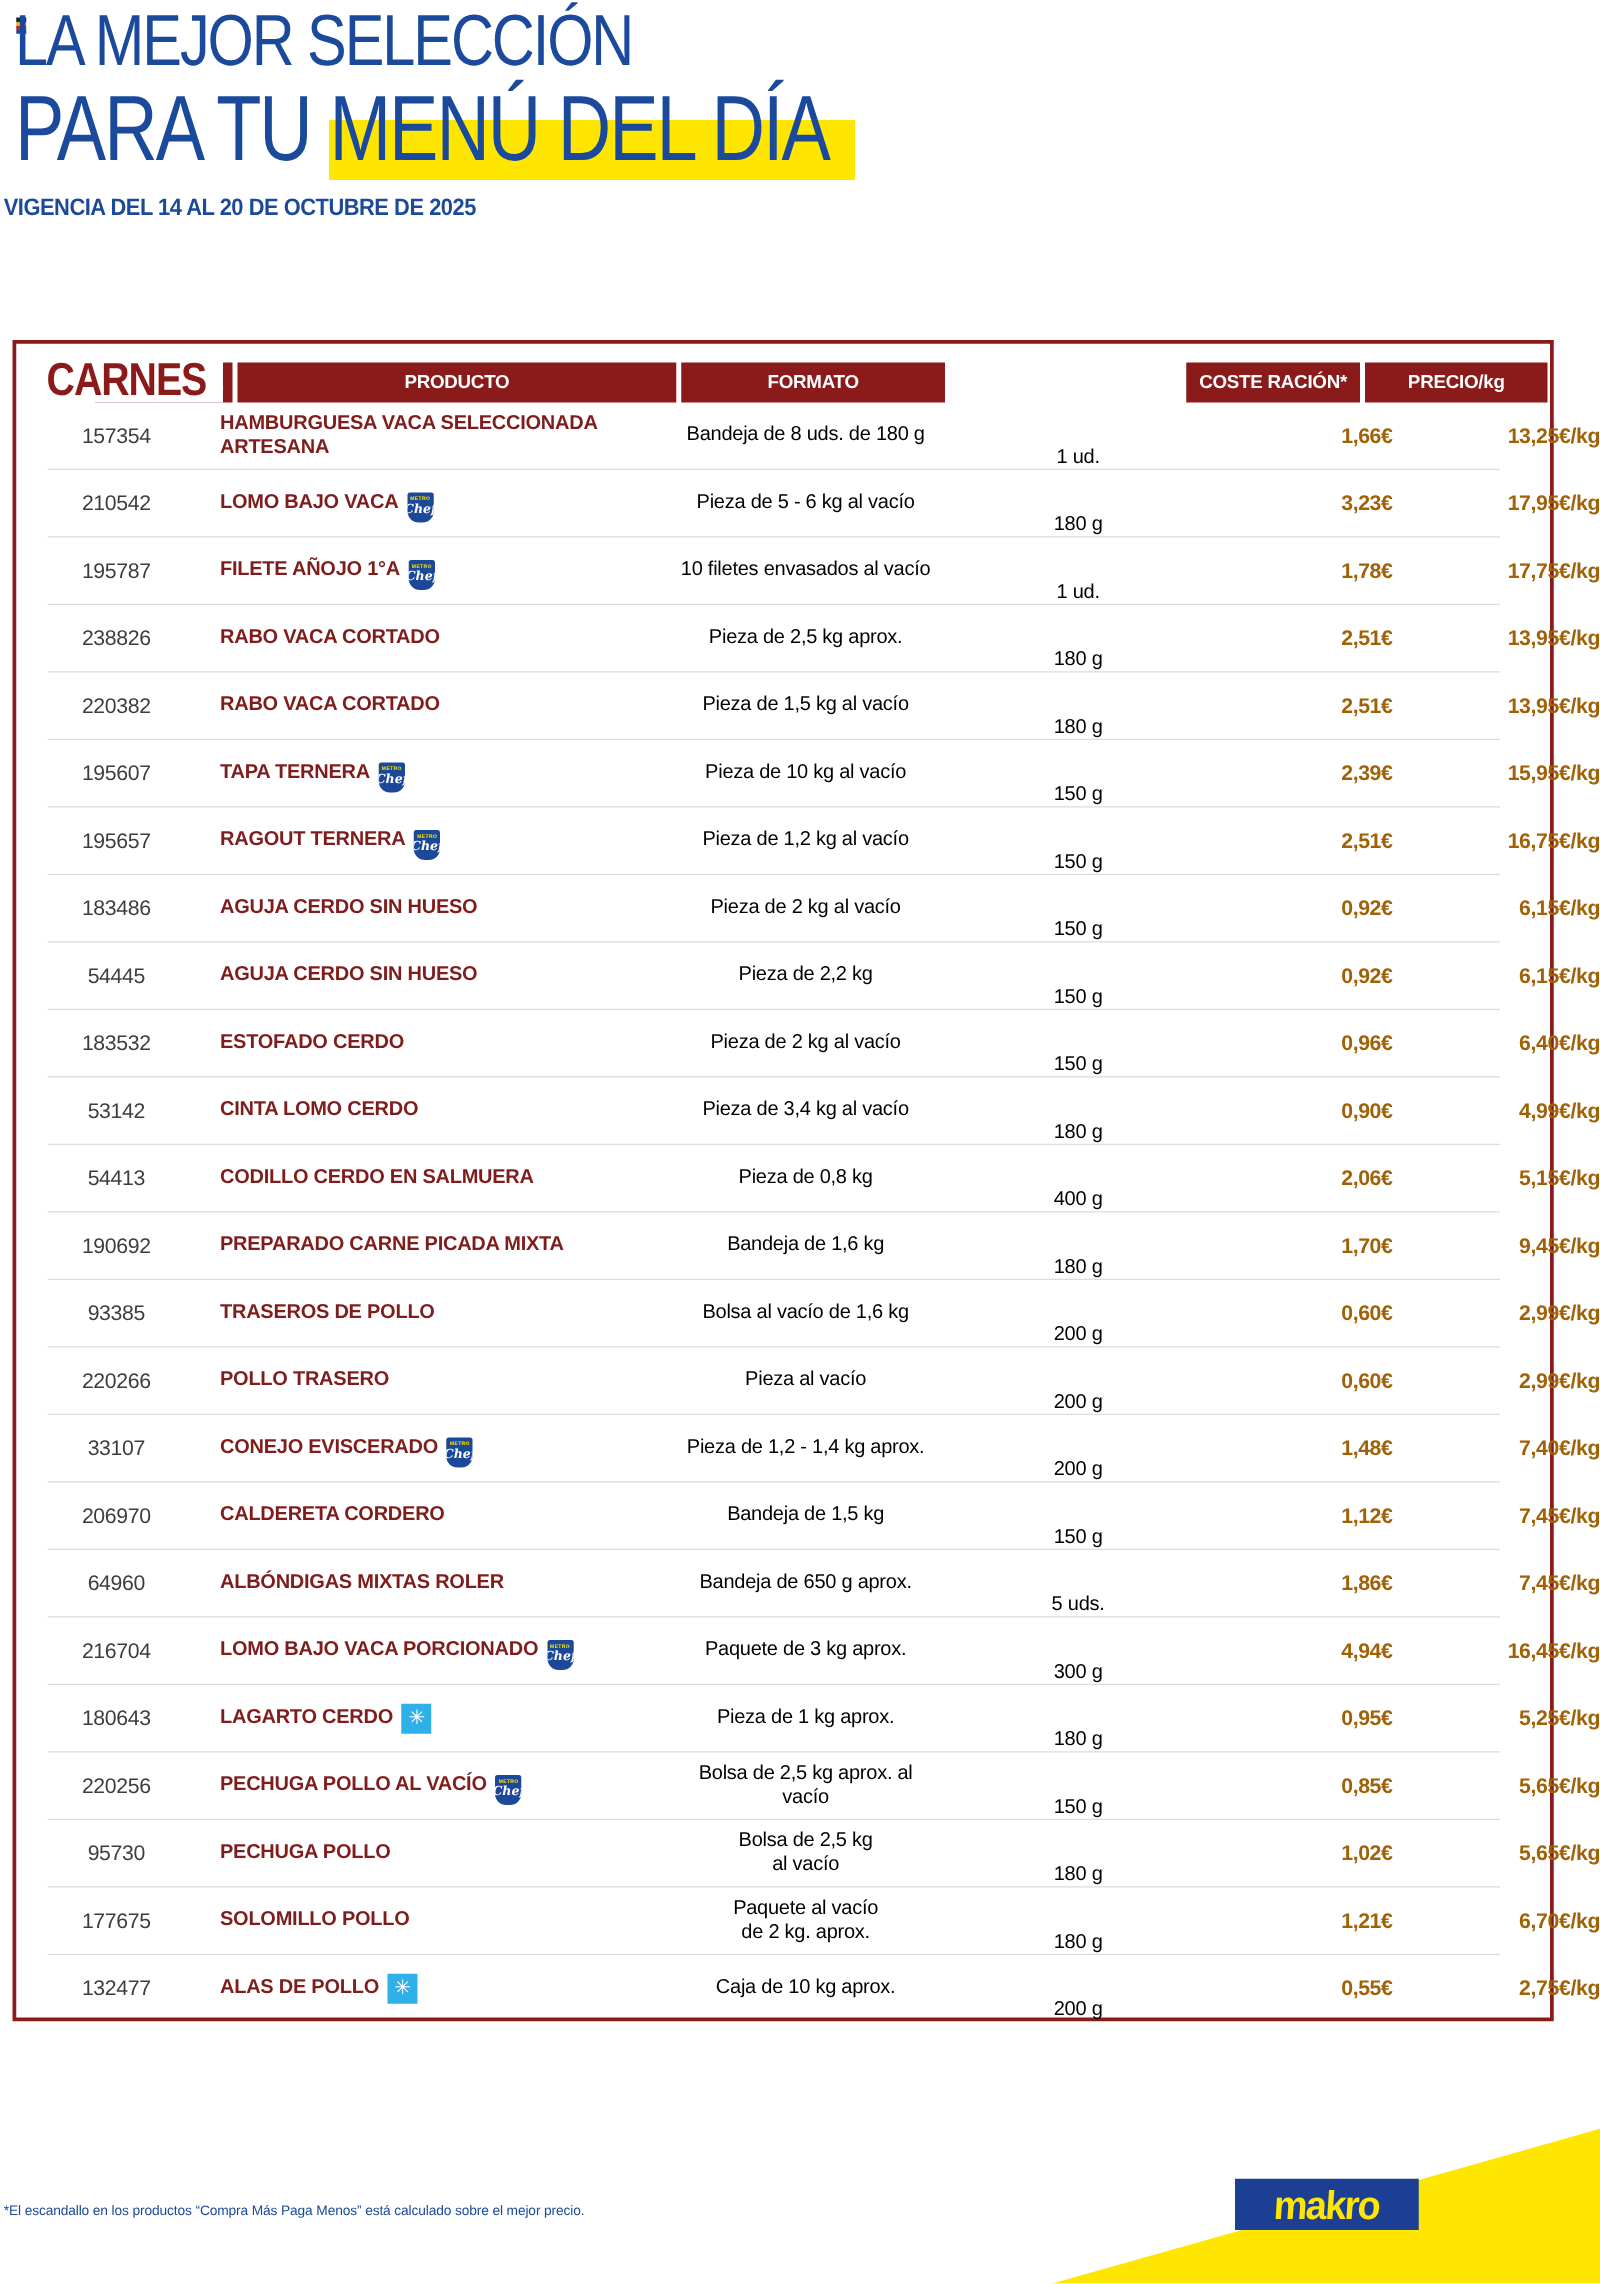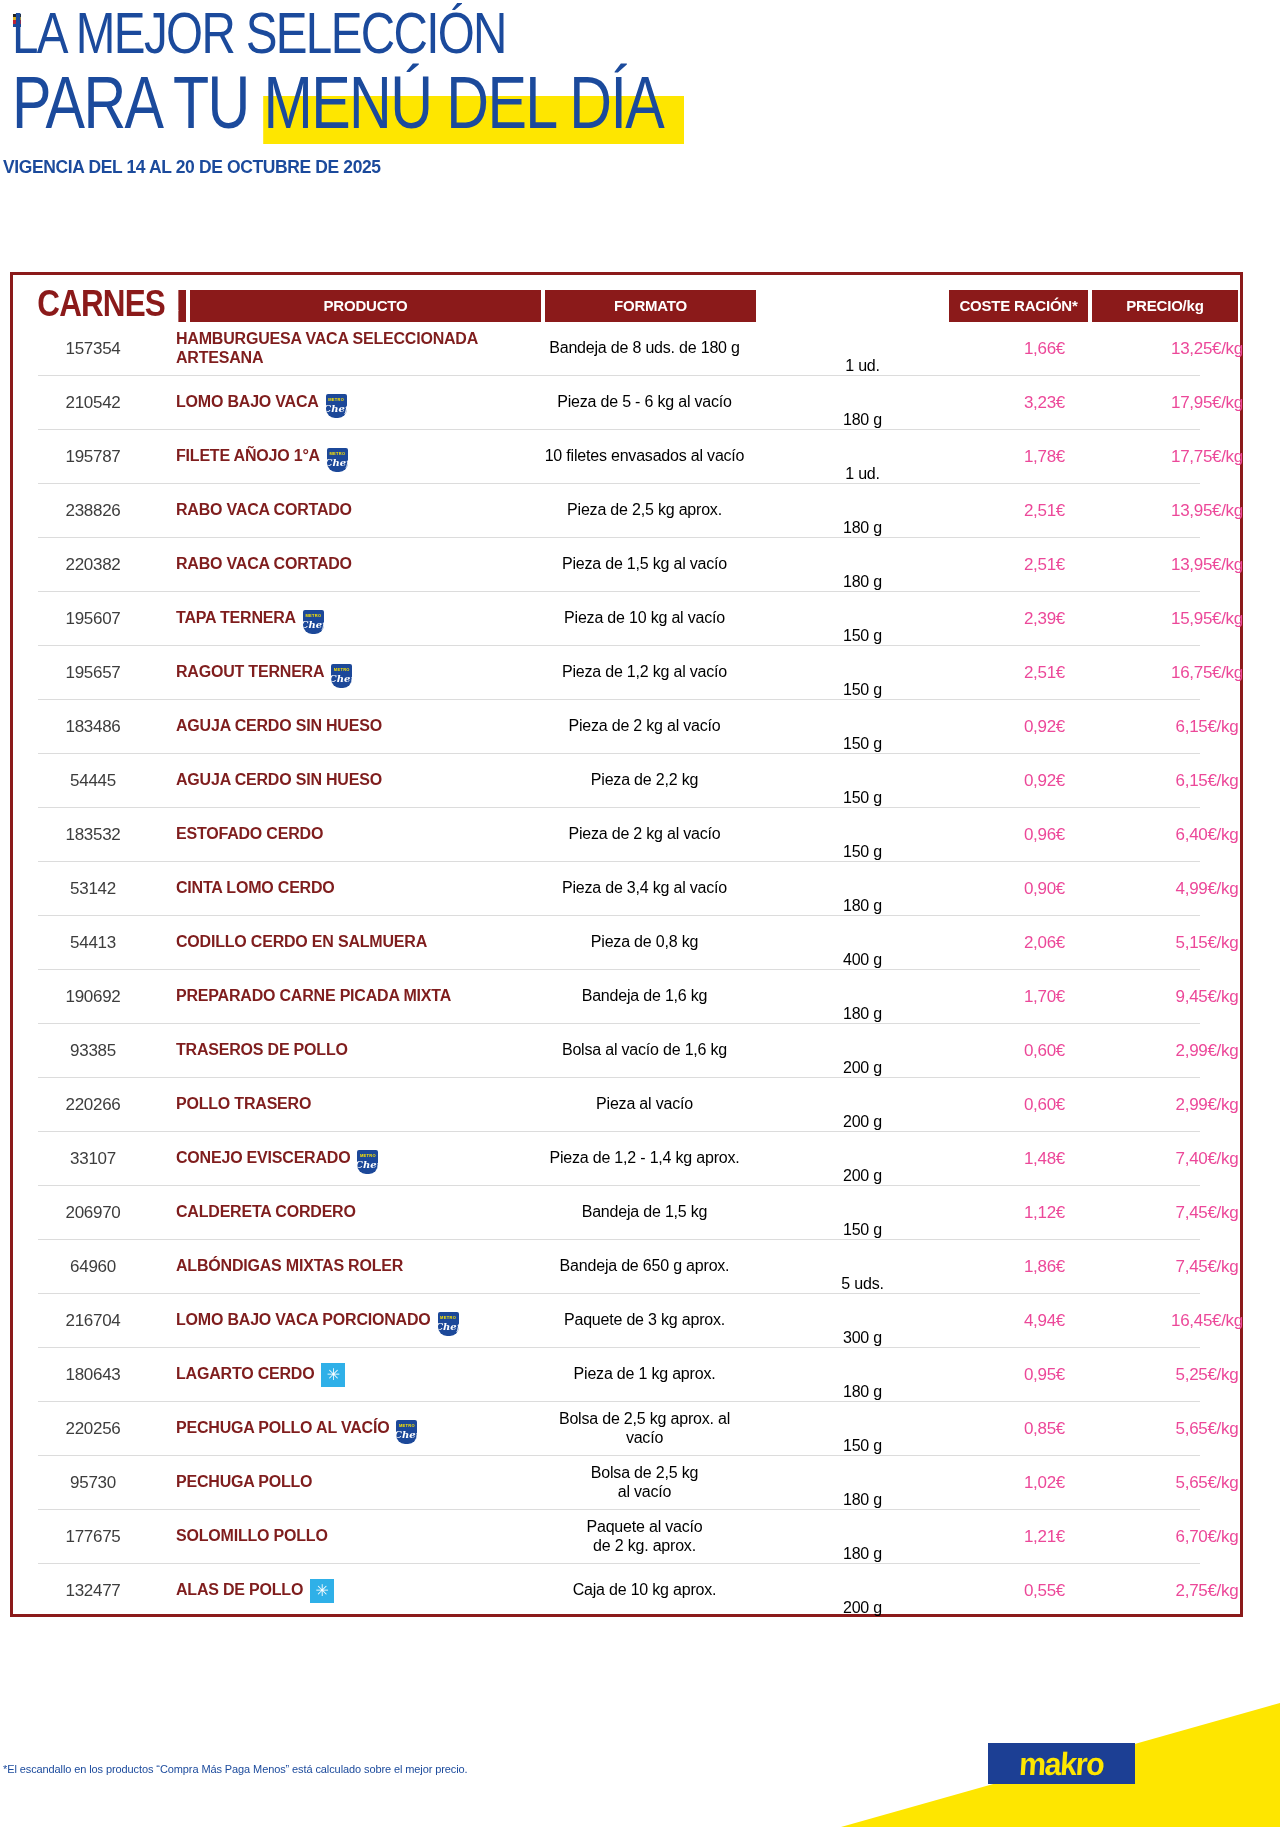--- a/index.html
+++ b/index.html
@@ -34,21 +34,21 @@
   .c2{width:351px;flex:0 0 auto;}
   .c3{width:211px;flex:0 0 auto;}
   .c4{width:185px;flex:0 0 auto;margin-top:36px;}
   .c5{width:139px;flex:0 0 auto;}
   .c6{width:146px;flex:0 0 auto;}
   .ref{color:#3d3d3d;font-size:17px;text-align:center;letter-spacing:-.3px;}
   .prod{display:flex;align-items:center;padding-left:8px;box-sizing:border-box;}
   .prod .pname{color:#7f1d1d;font-weight:700;font-size:16px;line-height:1.15;
     letter-spacing:-.2px;white-space:pre-line;}
   .fmt,.rac{color:#000000;font-size:16px;text-align:center;line-height:1.15;white-space:pre-line;letter-spacing:-.2px;}
-  .cost,.price{color:#ec4899;font-weight:400;font-size:17px;text-align:center;letter-spacing:-.3px;}
+  .cost,.price{color:#a16207;font-weight:700;font-size:17px;text-align:right;letter-spacing:-.3px;}
   
   .badge-chef{display:inline-flex;flex-direction:column;align-items:center;width:21px;height:24px;
     background:#1c4899;border-radius:2px 2px 9px 9px;margin-left:7px;flex:0 0 auto;overflow:hidden;}
   .badge-chef .m{font-size:4px;font-weight:700;color:#ffe600;line-height:1;margin-top:3.5px;letter-spacing:.3px;}
   .badge-chef .c{font-family:"DejaVu Serif",serif;font-style:italic;font-weight:700;color:#fff;
     font-size:10px;line-height:1;margin-top:2px;}
   .badge-frozen{display:inline-flex;align-items:center;justify-content:center;width:24px;height:24px;
     background:#2fb0e8;margin-left:7px;color:#fff;font-size:16px;line-height:1;flex:0 0 auto;}
   
   .footnote{position:absolute;left:3px;top:1763px;color:#1b4a9c;font-size:11px;letter-spacing:-.1px;}

